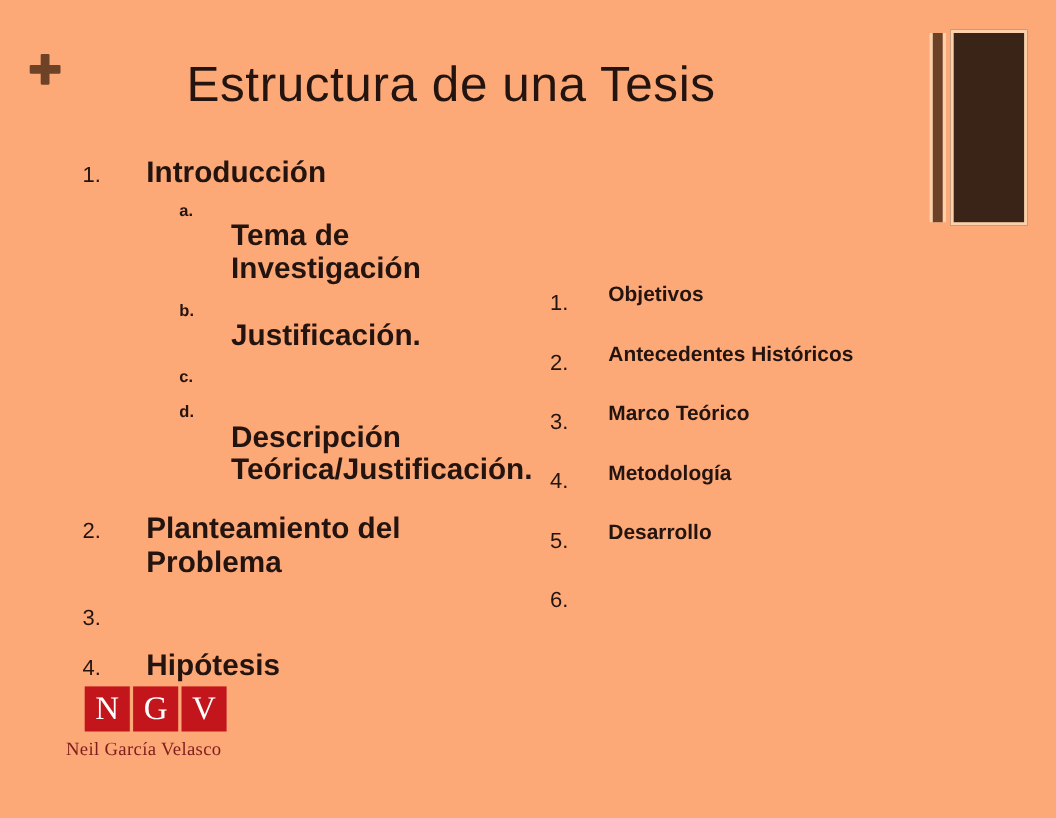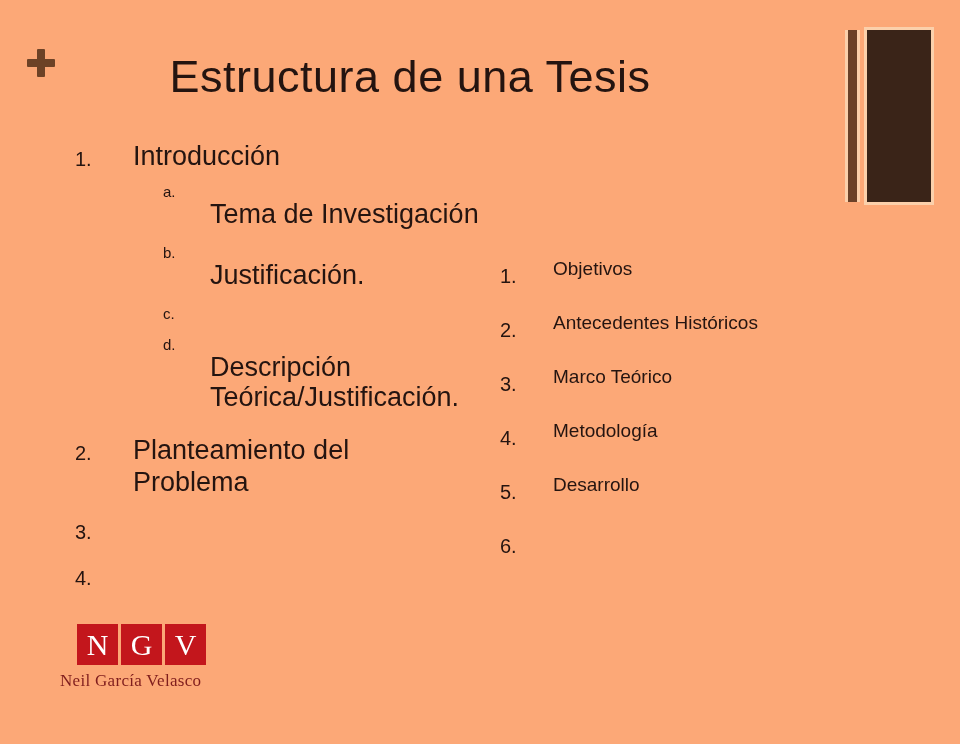--- a/index.html
+++ b/index.html
@@ -92,20 +92,21 @@
   }
   .li-marker {
     flex: 0 0 auto;
     text-align: left;
     color: #241410;
   }
   .li-text {
     flex: 1 1 auto;
     color: #241410;
     white-space: pre-line;
+    font-weight: bold;
   }
 
   
   #left-column {
     left: 75px;
     top: 141px;
     width: 420px;
   }
   .lvl1 {
     margin-bottom: 16px;
@@ -214,20 +215,21 @@
       <div class="li-row lvl1">
         <div class="li-marker">2.</div>
         <div class="li-text">Planteamiento del
 Problema</div>
       </div>
       <div class="li-row lvl1">
         <div class="li-marker">3.</div>
       </div>
       <div class="li-row lvl1">
         <div class="li-marker">4.</div>
+        <div class="li-text">Hipótesis</div>
       </div>
     </div>
 
   <div id="right-column" class="list-col">
       <div class="li-row rcol-item">
         <div class="li-marker">1.</div>
         <div class="li-text">Objetivos</div>
       </div>
       <div class="li-row rcol-item">
         <div class="li-marker">2.</div>

